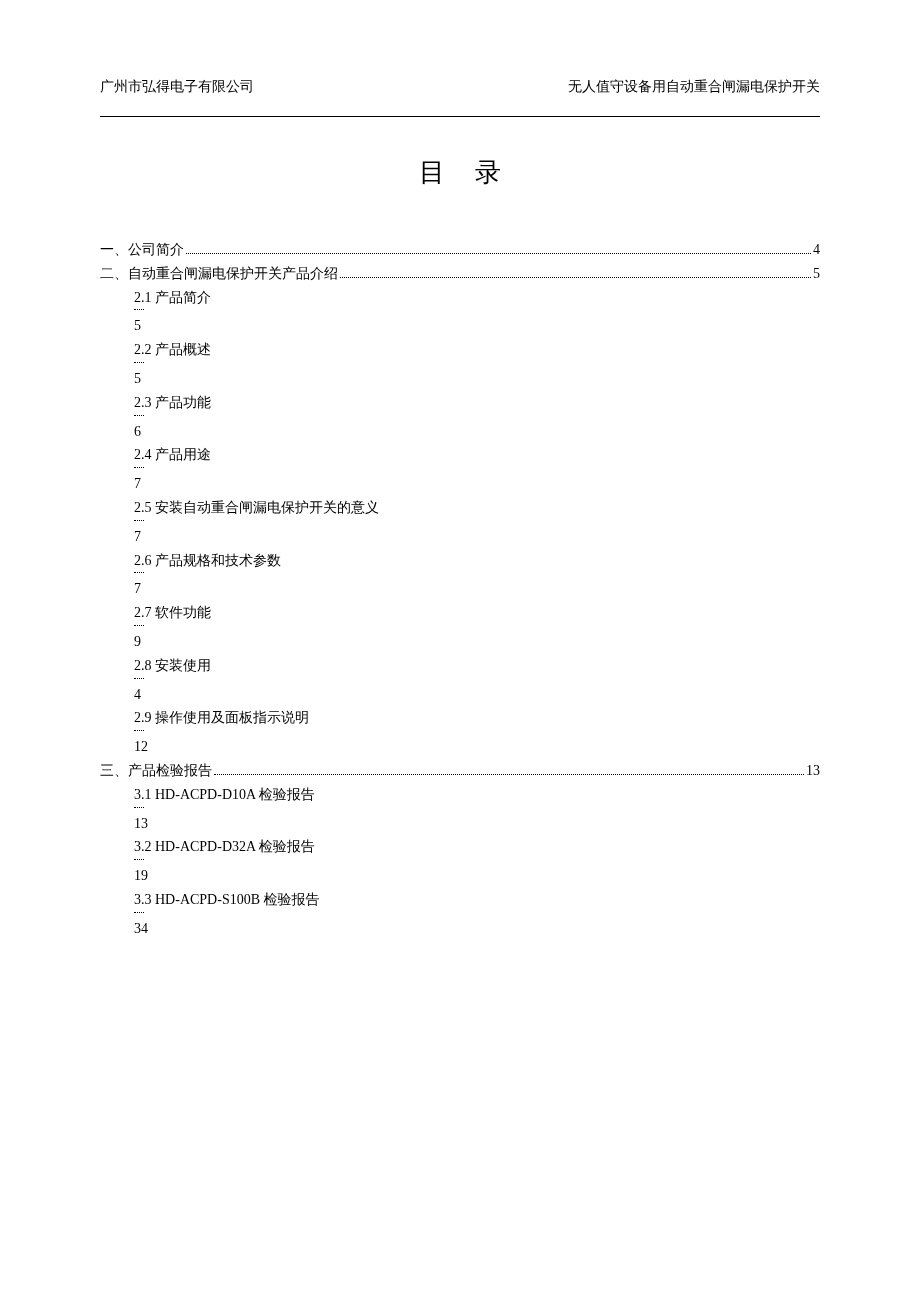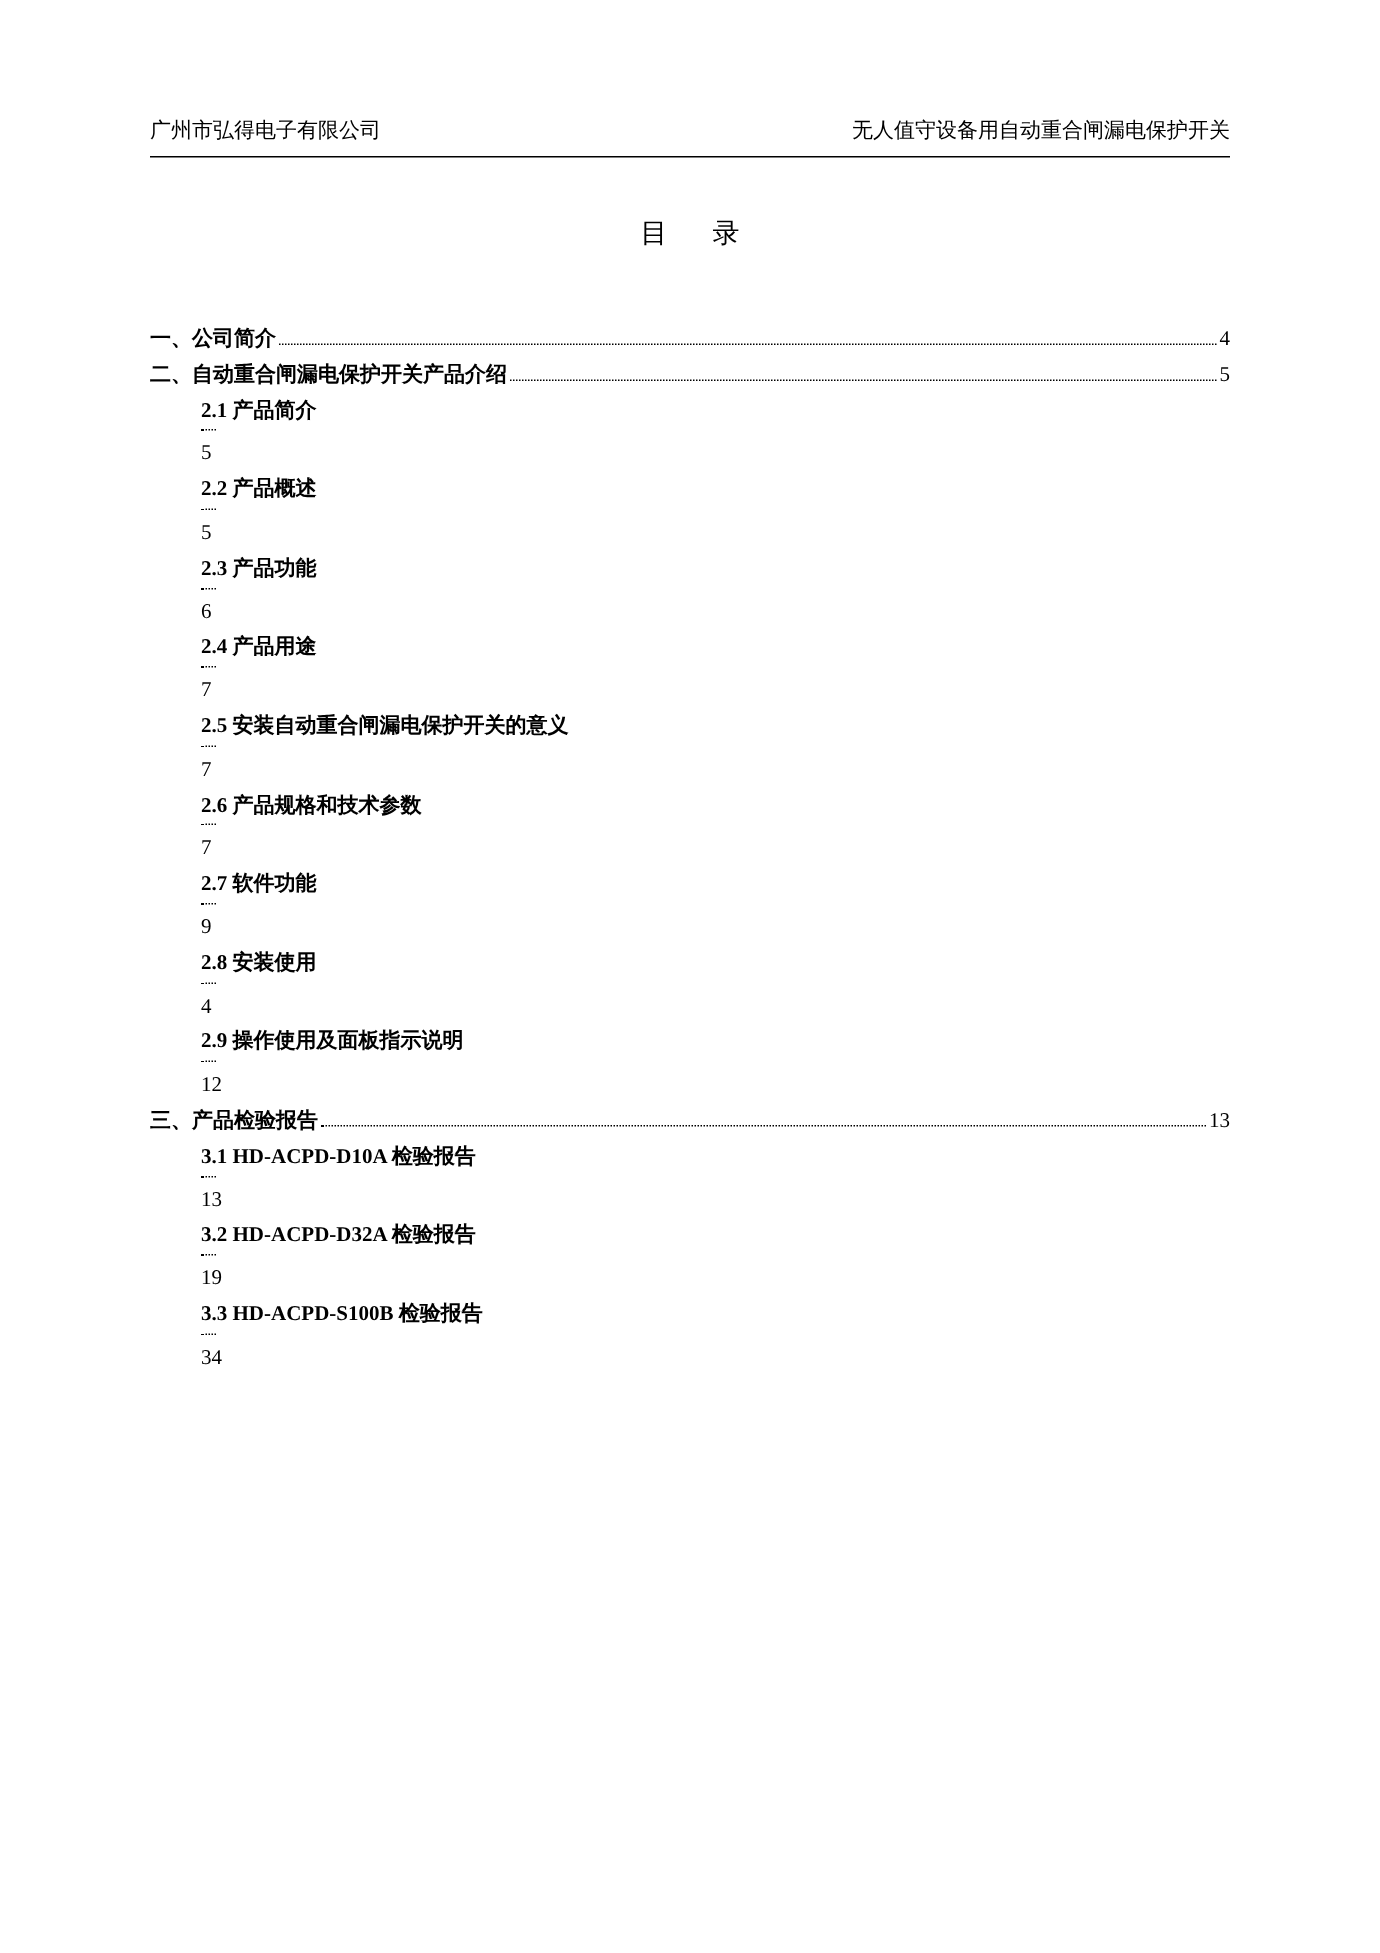--- a/index.html
+++ b/index.html
@@ -15,28 +15,28 @@
       position: relative;
       color: #000;
     }
     .page {
       padding: 78px 100px 60px 100px;
     }
     .header {
       display: flex;
       justify-content: space-between;
       font-size: 14px;
-      padding-bottom: 8px;
+      padding-bottom: 20px;
       border-bottom: 1px solid #000;
       margin-bottom: 38px;
       align-items: flex-end;
     }
     .title {
       text-align: center;
-      font-size: 18px;
+      font-size: 26px;
       font-weight: normal;
       letter-spacing: 30px;
       margin-left: 30px;
       margin-bottom: 48px;
       font-family: "SimHei", "黑体", sans-serif;
     }
     .toc {
       font-size: 14px;
       line-height: 1.7;
     }
@@ -47,21 +47,20 @@
     }
     .toc-row.level-1 {
       padding-left: 0;
     }
     .toc-row.level-2 {
       padding-left: 32px;
       flex-direction: column;
     }
     .toc-label {
       flex-shrink: 0;
-      font-weight: bold;
     }
     .toc-dots {
       flex: 1;
       border-bottom: 1.5px dotted #000;
       margin: 0 2px 4px 2px;
       min-width: 10px;
     }
     .toc-page {
       flex-shrink: 0;
     }

